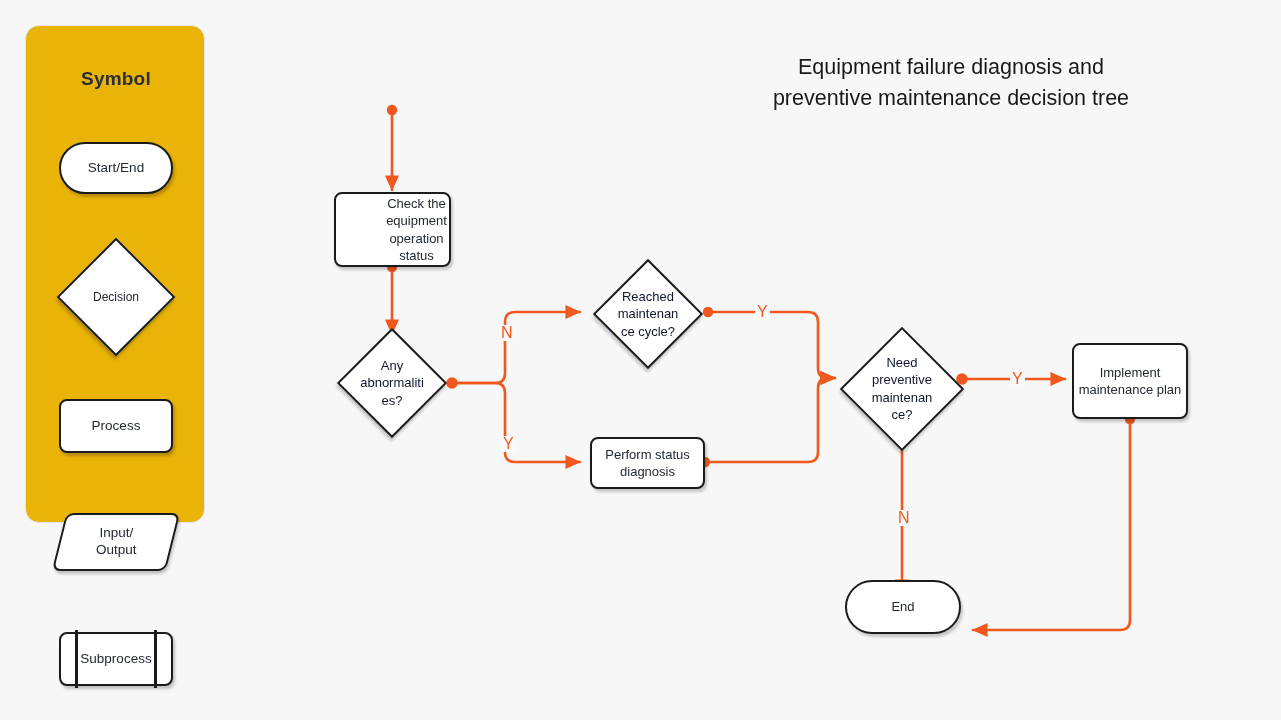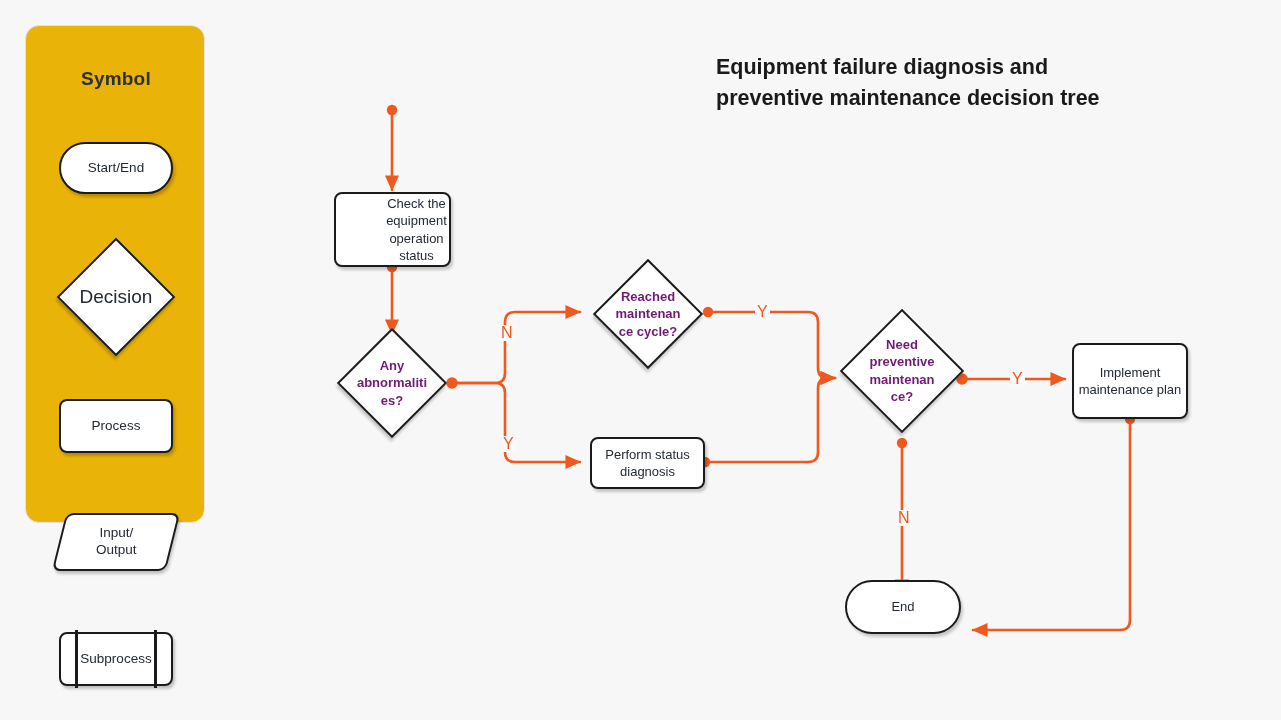--- a/index.html
+++ b/index.html
@@ -53,27 +53,28 @@
   .lg-diamond-wrap .dia {
     position: absolute; left: 21px; top: 0;
     width: 84px; height: 84px;
     background: #fff; border: 2px solid #1b1b1b;
     transform: rotate(45deg);
     box-shadow: 2px 3px 3px rgba(0,0,0,.22);
   }
   .lg-diamond-wrap .dia-label {
     position: absolute; left: 0; top: 0; width: 126px; height: 84px;
     display: flex; align-items: center; justify-content: center;
-    font-size: 19px; color: #232a33;
+    font-size: 12px; color: #232a33;
   }
 
   
   #chart-title {
     position: absolute; left: 716px; top: 52px; width: 470px;
-    font-size: 21.5px; font-weight: bold; color: #1a1a1a;
+    text-align: center;
+    font-size: 21.5px; font-weight: normal; color: #1a1a1a;
     line-height: 1.42;
   }
 
   
   .node {
     position: absolute;
     background: #fff;
     border: 2px solid #1b1b1b;
     display: flex; align-items: center; justify-content: center;
     text-align: center;
@@ -88,23 +89,22 @@
     position: absolute; left: 50%; top: 50%;
     width: 78px; height: 78px; margin-left: -39px; margin-top: -39px;
     background: #fff; border: 2px solid #1b1b1b;
     transform: rotate(45deg);
     box-shadow: 2px 3px 3px rgba(0,0,0,.20);
   }
   .diamond-wrap .dlabel {
     position: absolute; left: 0; top: 0; width: 100%; height: 100%;
     display: flex; align-items: center; justify-content: center;
     text-align: center;
-    color: #701a75; font-size: 13px; line-height: 1.33;
+    color: #0f172a; font-size: 13px; line-height: 1.33;
     white-space: pre-line;
-    font-weight: bold;
   }
 
   
   .edge-label {
     position: absolute;
     color: #f0581d; font-size: 16px;
     background: #f9f9f9; padding: 0 2px;
     line-height: 1;
   }
 
@@ -212,21 +212,21 @@
     <div class="dshape"></div>
     <div class="dlabel">Reached
 maintenan
 ce cycle?</div>
   </div>
 
   <div class="node process" style="left:590px; top:437px; width:115px; height:52px;">
     <span>Perform status diagnosis</span>
   </div>
 
-  <div class="diamond-wrap" style="left:842px; top:305px; width:120px; height:131px;">
+  <div class="diamond-wrap" style="left:842px; top:323px; width:120px; height:131px;">
     <div class="dshape" style="width:88px;height:88px;margin-left:-44px;margin-top:-44px;"></div>
     <div class="dlabel">Need
 preventive
 maintenan
 ce?</div>
   </div>
 
   <div class="node process" style="left:1072px; top:343px; width:116px; height:76px;">
     <span>Implement maintenance plan</span>
   </div>

